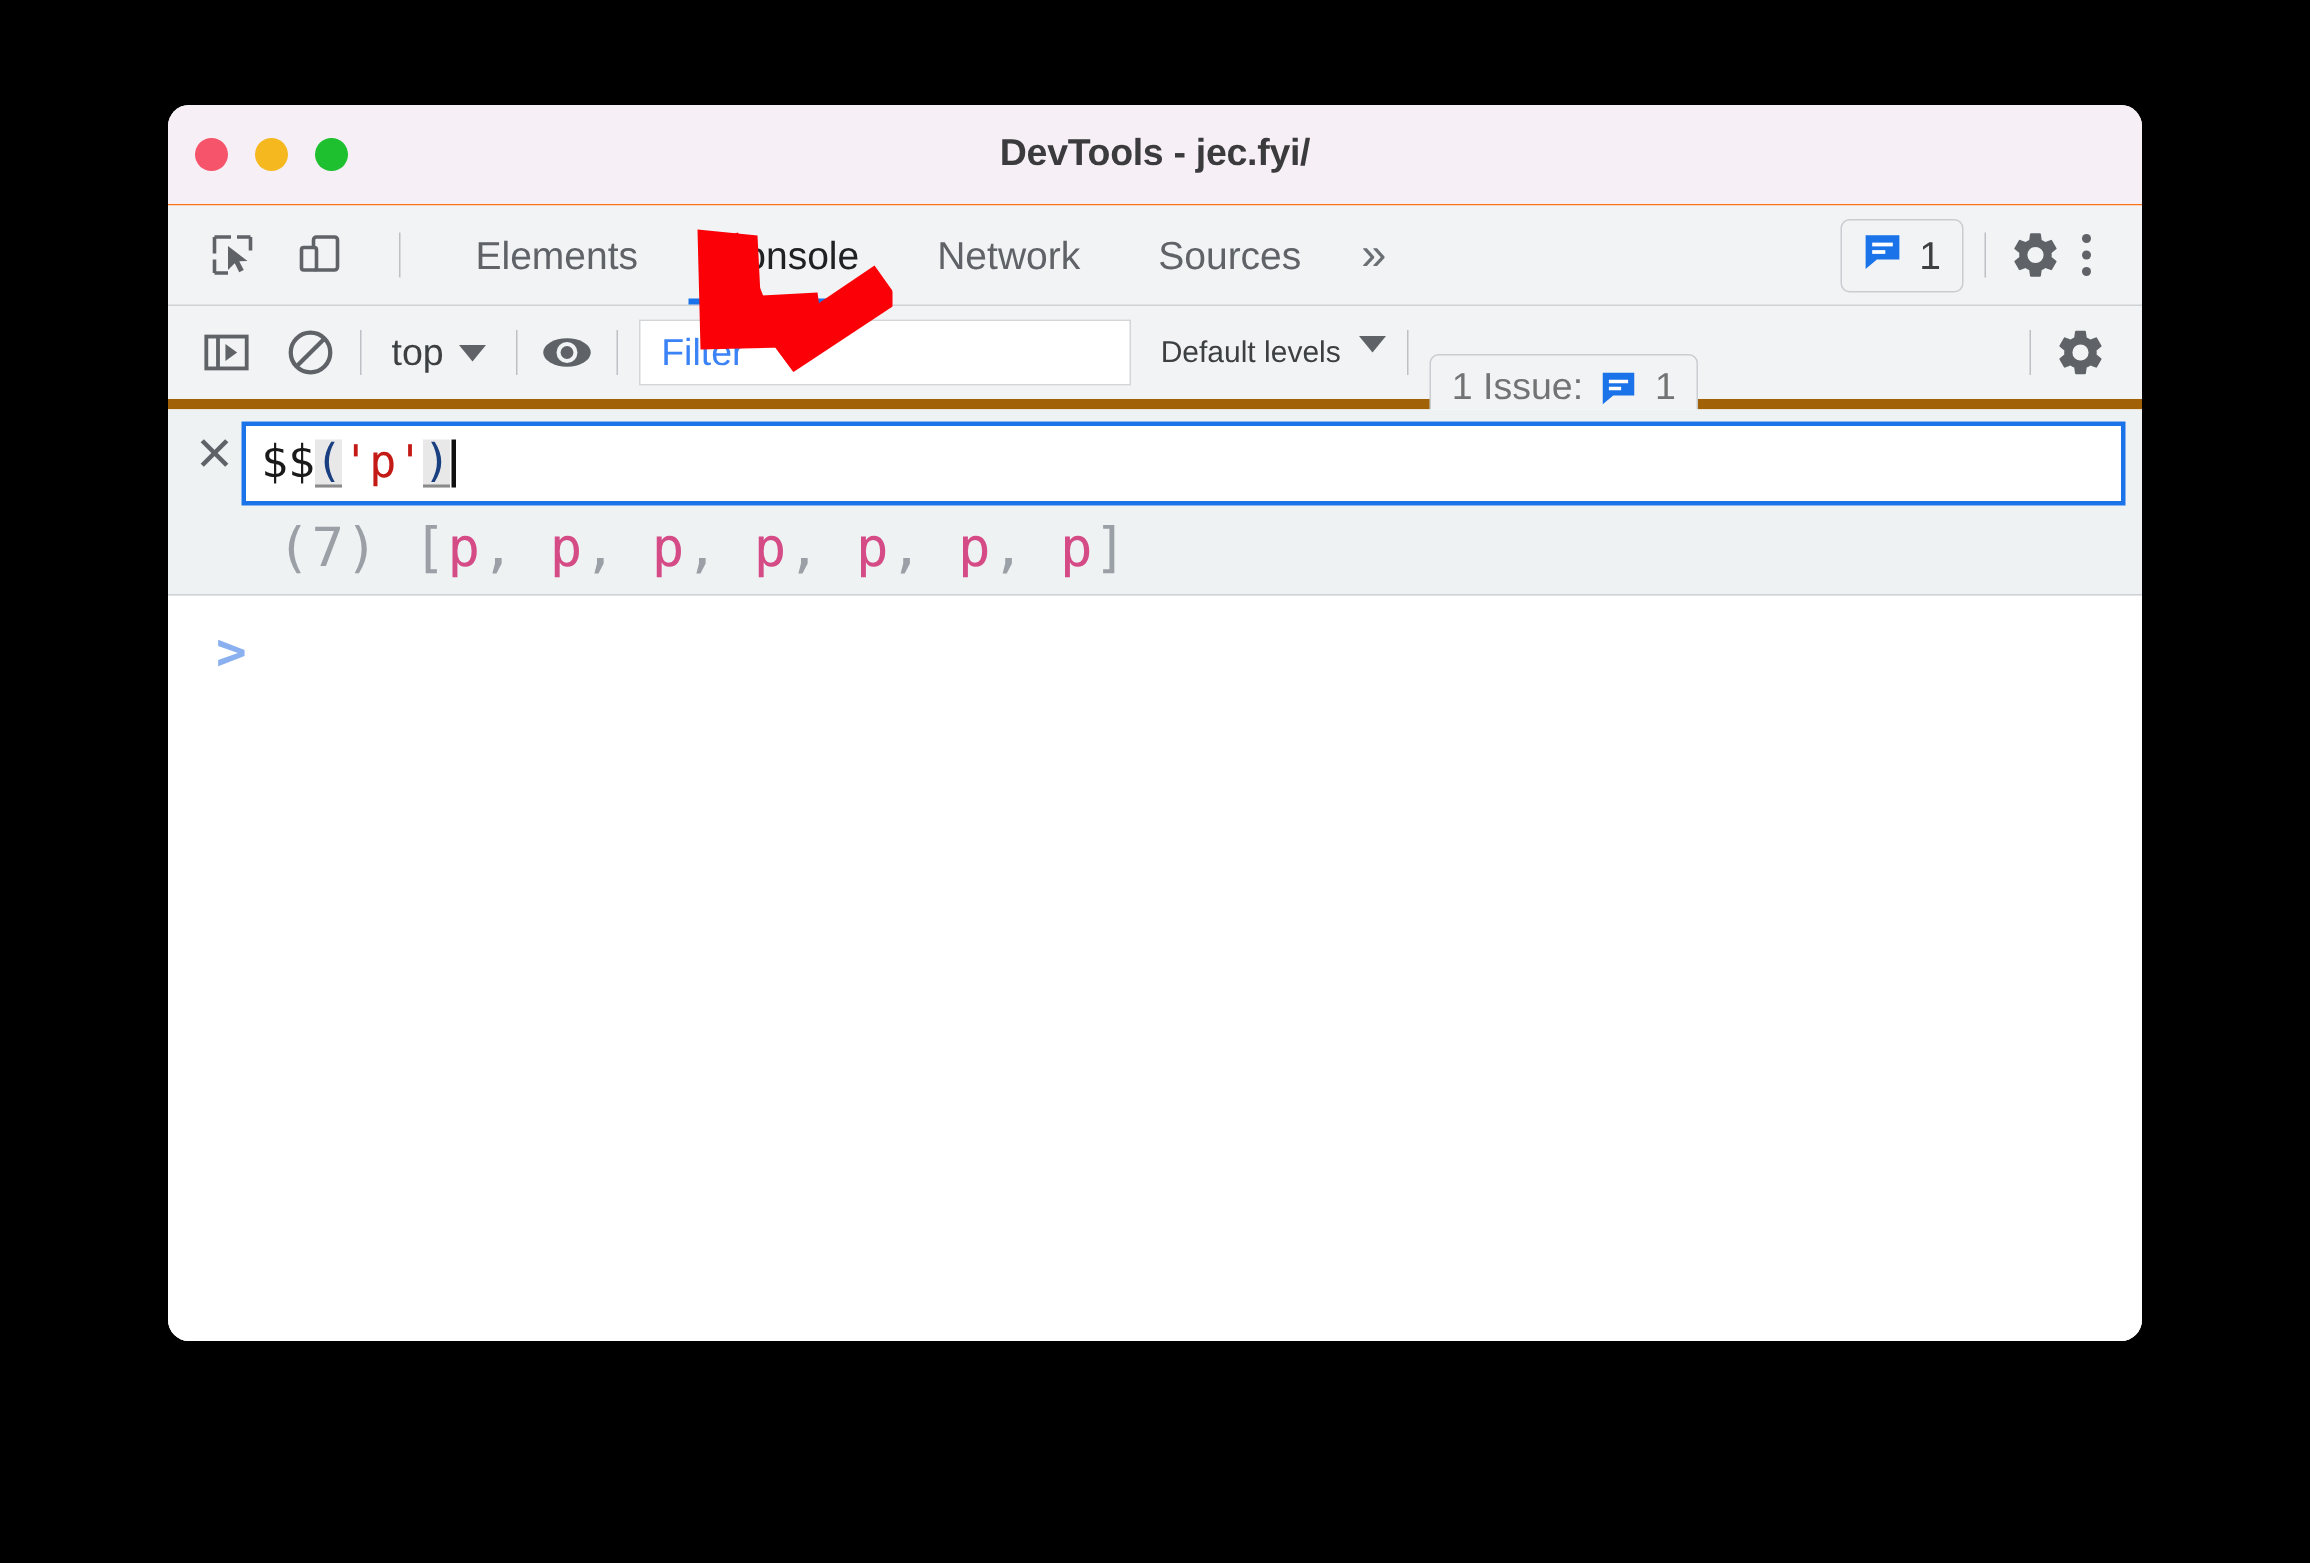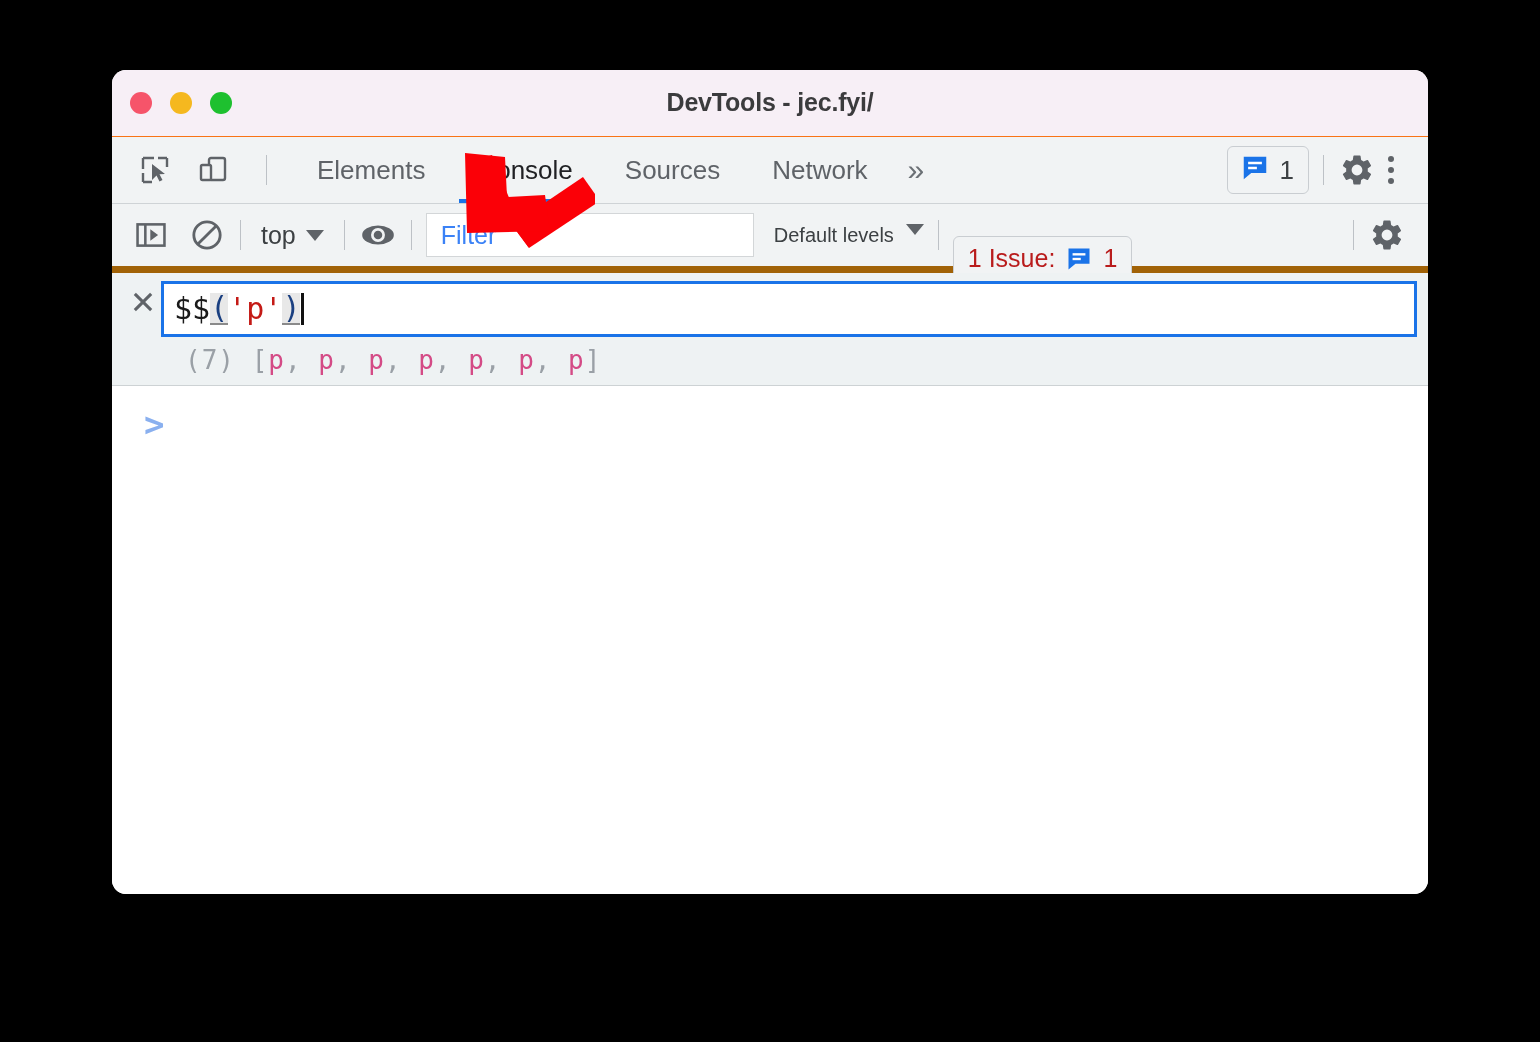--- a/index.html
+++ b/index.html
@@ -204,21 +204,21 @@
     margin-left: 20px;
   }
   .issue-chip-2 {
     display: flex;
     align-items: center;
     gap: 10px;
     border: 1px solid #c9cdd1;
     border-radius: 6px;
     padding: 6px 14px;
     font-size: 25px;
-    color: #b91c1c;
+    color: #737373;
     background: #f1f3f4;
     margin-top: 46px;
   }
   .ct-right {
     margin-left: auto;
     display: flex;
     align-items: center;
     padding-right: 22px;
   }
 
@@ -270,21 +270,21 @@
     width: 3px;
     height: 32px;
     background: #111111;
     margin-left: 1px;
     vertical-align: middle;
   }
   .result-row {
     margin-left: 49px;
     padding: 8px 0 10px 24px;
     font-family: "DejaVu Sans Mono", monospace;
-    font-size: 26px;
+    font-size: 36px;
     color: #9aa0a6;
     letter-spacing: 1px;
   }
   .result-row .node { color: #d44b86; }
   .prompt-row {
     padding-left: 32px;
     padding-top: 18px;
     height: 60px;
     background: #ffffff;
   }
@@ -339,24 +339,24 @@
       </div>
 
       <div class="tabs">
         <div class="tab">
           <span>Elements</span>
         </div>
         <div class="tab active">
           <span>Console</span>
         </div>
         <div class="tab">
+          <span>Network</span>
+        </div>
+        <div class="tab">
           <span>Sources</span>
-        </div>
-        <div class="tab">
-          <span>Network</span>
         </div>
         <div class="tab-more">
           <span>»</span>
         </div>
       </div>
 
       <div class="tb-right">
         <div class="issues-chip">
           <span>
             <svg width="30" height="30" viewBox="0 0 24 24">

